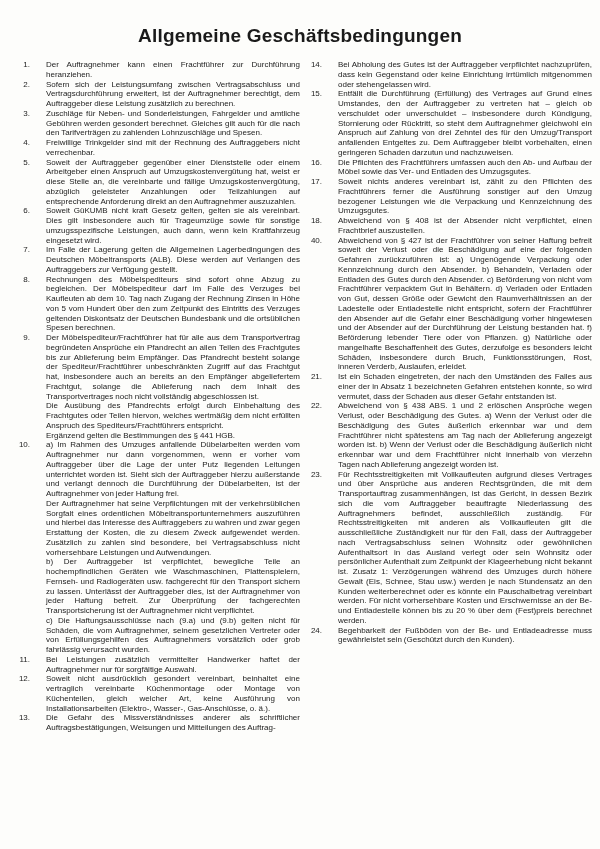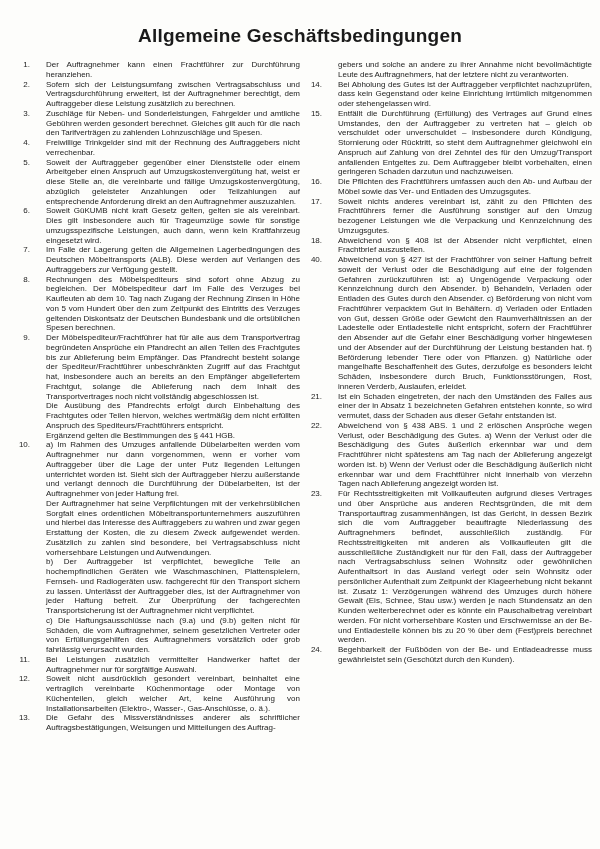--- a/index.html
+++ b/index.html
@@ -145,26 +145,20 @@
         </div>
         <div class="term-item">
           <span class="term-num">13.</span>
           <div class="term-body">
             <p>Die Gefahr des Missverständnisses anderer als schriftlicher Auftragsbestätigungen, Weisungen und Mitteilungen des Auftrag-</p>
           </div>
         </div>
       </div>
     <div class="col" id="col-right">
         <div class="term-item">
-          <span class="term-num"></span>
-          <div class="term-body">
-            <p>gebers und solche an andere zu ihrer Annahme nicht bevollmächtigte Leute des Auftragnehmers, hat der letztere nicht zu verantworten.</p>
-          </div>
-        </div>
-        <div class="term-item">
           <span class="term-num">14.</span>
           <div class="term-body">
             <p>Bei Abholung des Gutes ist der Auftraggeber verpflichtet nachzuprüfen, dass kein Gegenstand oder keine Einrichtung irrtümlich mitgenommen oder stehengelassen wird.</p>
           </div>
         </div>
         <div class="term-item">
           <span class="term-num">15.</span>
           <div class="term-body">
             <p>Entfällt die Durchführung (Erfüllung) des Vertrages auf Grund eines Umstandes, den der Auftraggeber zu vertreten hat – gleich ob verschuldet oder unverschuldet – insbesondere durch Kündigung, Stornierung oder Rücktritt, so steht dem Auftragnehmer gleichwohl ein Anspruch auf Zahlung von drei Zehntel des für den Umzug/Transport anfallenden Entgeltes zu. Dem Auftraggeber bleibt vorbehalten, einen geringeren Schaden darzutun und nachzuweisen.</p>
           </div>

